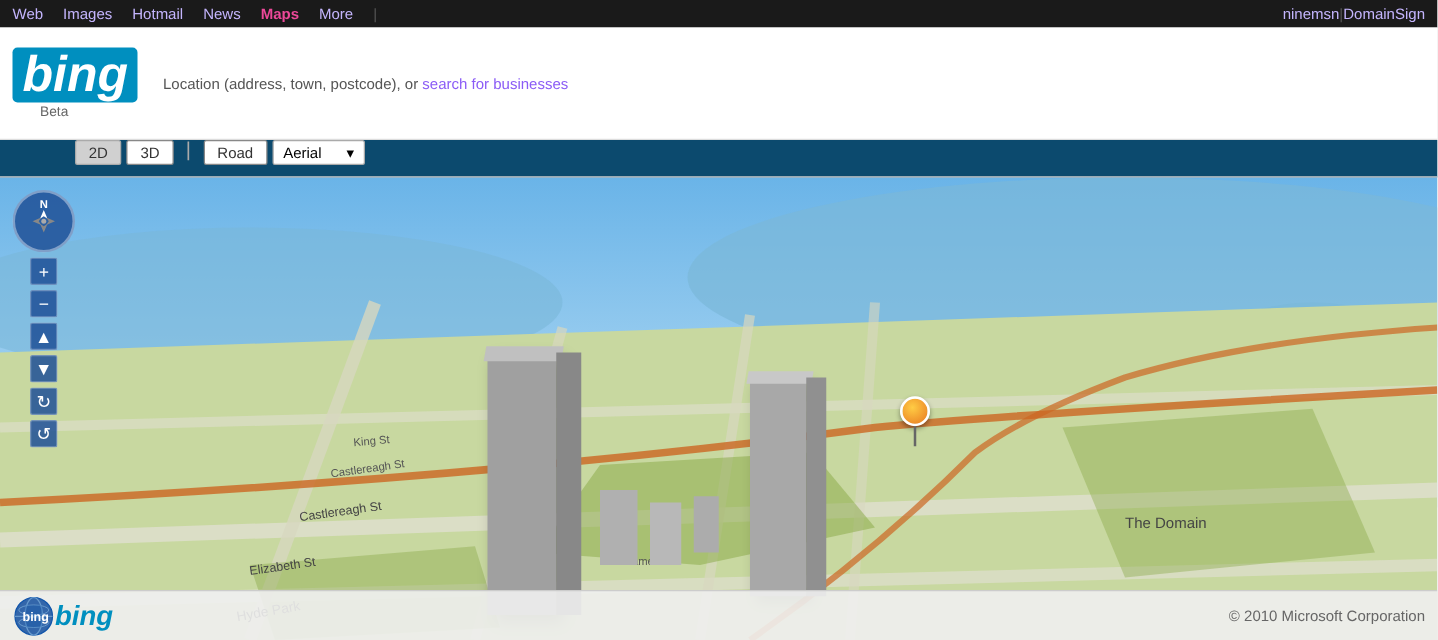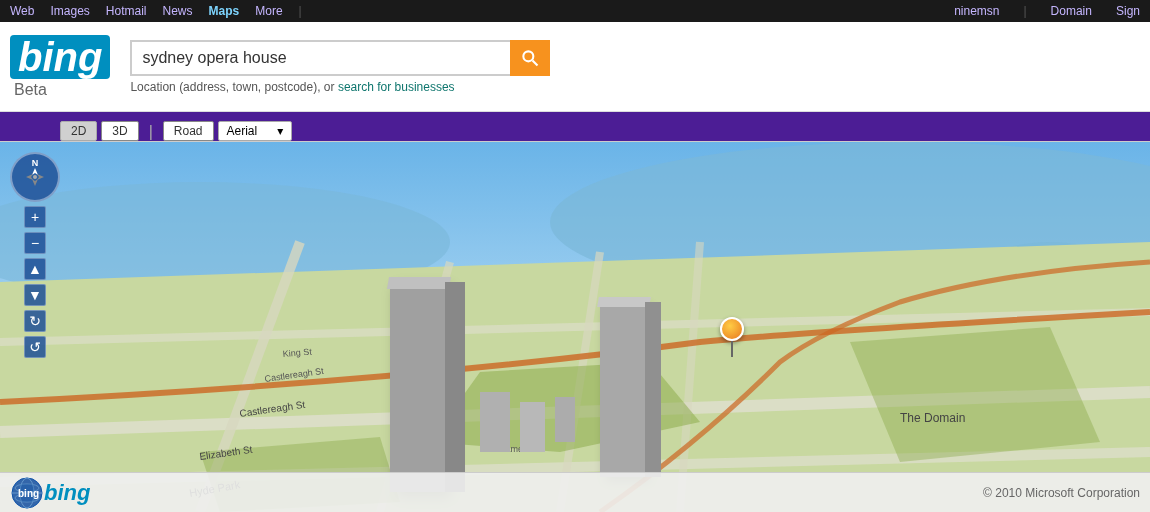--- a/index.html
+++ b/index.html
@@ -13,23 +13,23 @@
       align-items: center;
       padding: 0 10px;
       gap: 16px;
     }
     .nav-link {
       color: #c4b5fd;
       font-size: 12px;
       text-decoration: none;
       cursor: pointer;
     }
-    .nav-link.active { color: #7dd3fc; font-weight: bold; }
+    .nav-link.active { color: #ec4899; font-weight: bold; }
     .nav-separator { color: #555; font-size: 12px; }
-    .nav-right { margin-left: auto; display: flex; gap: 24px; }
+    .nav-right { margin-left: auto; display: flex; gap: 0; }
 
     
     #header {
       background: #fff;
       height: 90px;
       display: flex;
       align-items: center;
       padding: 0 10px;
       border-bottom: 1px solid #ddd;
       position: relative;
@@ -44,24 +44,24 @@
       font-size: 40px;
       font-weight: bold;
       color: #fff;
       background: #008fbf;
       padding: 2px 8px;
       border-radius: 4px;
       line-height: 1;
       font-style: italic;
     }
     #beta-text {
-      font-size: 16px;
+      font-size: 11px;
       color: #666;
       margin-top: 2px;
-      margin-left: 4px;
+      margin-left: 22px;
     }
     #search-area {
       display: flex;
       flex-direction: column;
       gap: 4px;
     }
     #search-row {
       display: flex;
       align-items: center;
       gap: 0;
@@ -85,30 +85,30 @@
       display: flex;
       align-items: center;
       justify-content: center;
     }
     #search-btn svg { width: 20px; height: 20px; }
     #location-hint {
       font-size: 12px;
       color: #555;
     }
     #location-hint a {
-      color: #0f766e;
+      color: #8b5cf6;
       text-decoration: none;
     }
 
     
     #map-toolbar {
-      background: #4c1d95;
+      background: #0c4a6e;
       height: 30px;
       display: flex;
-      align-items: flex-end;
+      align-items: flex-start;
       padding: 0 60px;
       gap: 4px;
       border-bottom: 1px solid #ccc;
     }
     .toolbar-btn {
       padding: 2px 10px;
       font-size: 12px;
       background: #d0d0d0;
       border: 1px solid #aaa;
       cursor: pointer;
@@ -270,29 +270,20 @@
     <a class="nav-link">Sign</a>
   </div>
 </div>
 
 <div id="header">
   <div id="logo-area">
     <div id="logo-text">bing</div>
     <div id="beta-text">Beta</div>
   </div>
   <div id="search-area">
-    <div id="search-row">
-      <input id="search-input" type="text" value="sydney opera house" style="">
-      <button id="search-btn">
-        <svg viewBox="0 0 24 24" fill="white">
-          <circle cx="10" cy="10" r="6" stroke="white" stroke-width="2.5" fill="none"></circle>
-          <line x1="15" y1="15" x2="21" y2="21" stroke="white" stroke-width="2.5"></line>
-        </svg>
-      </button>
-    </div>
     <div id="location-hint">
       <span>Location (address, town, postcode), or</span>
       <a href="#">search for businesses</a>
     </div>
   </div>
 </div>
 
 <div id="map-toolbar">
   <button class="toolbar-btn">2D</button>
   <button class="toolbar-btn active">3D</button>

